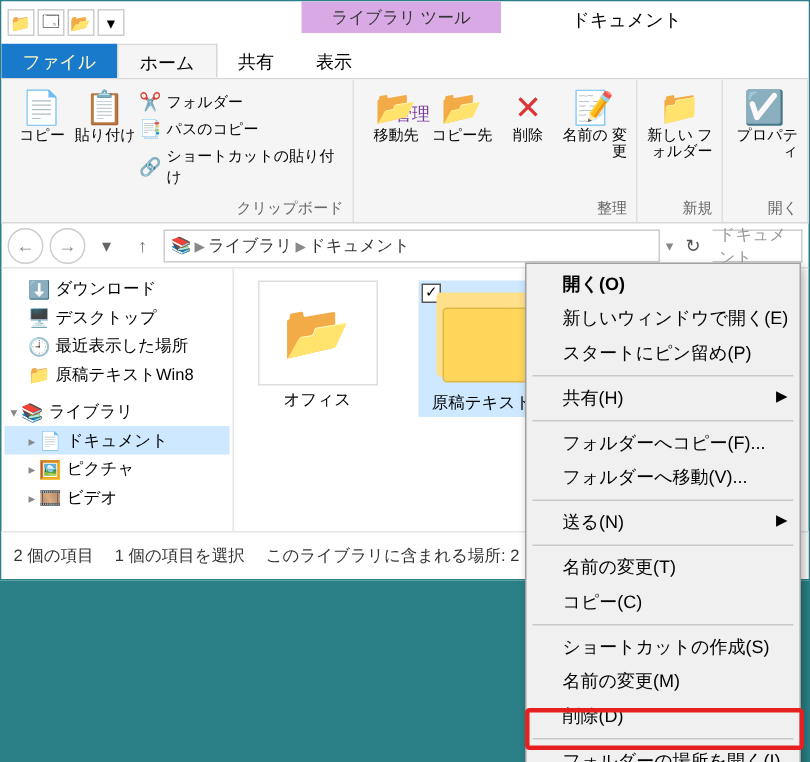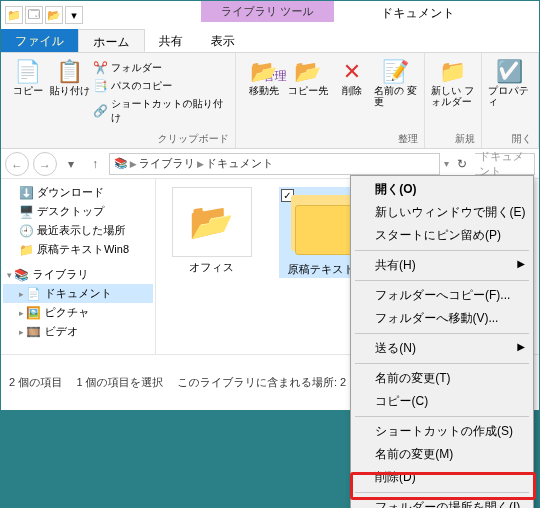--- a/index.html
+++ b/index.html
@@ -14,21 +14,21 @@
   .tab { padding: 4px 14px; font-size: 12px; cursor: pointer; }
   .tab.file { background: #1979ca; color: #fef9c3; }
   .tab.active { border: 1px solid #d8d8d8; border-bottom: 1px solid #f5f5f5; background: #f5f5f5; }
   .tab.tool { color: #7a3a9c; margin-top: 35px; }
   .ribbon { background: #f5f5f5; display: flex; border-bottom: 1px solid #d8d8d8; height: 96px; }
   .rgroup { border-right: 1px solid #e0e0e0; padding: 4px 6px 2px 6px; display: flex; flex-direction: column; }
   .rgroup .gbody { display: flex; flex: 1; }
   .rgroup .glabel { text-align: right; font-size: 10px; color: #666; padding-top: 2px; }
   .bigbtn { display: flex; flex-direction: column; align-items: center; width: 44px; padding-top: 4px; gap: 2px; cursor: pointer; }
   .bigbtn .ico { font-size: 22px; line-height: 22px; }
-  .bigbtn .lbl { font-size: 10px; text-align: left; line-height: 11px; }
+  .bigbtn .lbl { font-size: 10px; text-align: right; line-height: 11px; }
   .smallrow { display: flex; flex-direction: column; gap: 4px; padding: 4px 2px; }
   .smallbtn { display: flex; align-items: center; gap: 3px; cursor: pointer; font-size: 10px; }
   .smallbtn .ico { font-size: 12px; }
   .nav { display: flex; align-items: center; height: 30px; border-bottom: 1px solid #e5e5e5; padding: 0 4px; gap: 4px; }
   .navarrow { width: 24px; height: 24px; border: 1px solid #ccc; border-radius: 12px; display: flex; align-items: center; justify-content: center; color: #888; font-size: 12px; cursor: pointer; }
   .navup { width: 20px; text-align: center; color: #666; cursor: pointer; }
   .breadcrumb { flex: 1; border: 1px solid #ccc; height: 22px; display: flex; align-items: center; padding: 0 4px; font-size: 11px; gap: 2px; }
   .breadcrumb span { color: #333; }
   .breadcrumb .sep { color: #888; font-size: 9px; }
   .search { width: 60px; border: 1px solid #ccc; border-left: none; height: 22px; font-size: 11px; color: #999; padding: 0 4px; display: flex; align-items: center; }
@@ -40,21 +40,21 @@
   .tnode.selected { background: #cde8ff; }
   .content { flex: 1; display: flex; padding: 8px; gap: 20px; align-items: flex-start; }
   .item { display: flex; flex-direction: column; align-items: center; width: 95px; cursor: pointer; }
   .item .thumb { width: 80px; height: 70px; border: 1px solid #ddd; display: flex; align-items: center; justify-content: center; font-size: 36px; background: #fff; }
   .folder-thumb { position: relative; width: 80px; height: 70px; }
   .folder-back { position: absolute; left: 4px; top: 6px; width: 68px; height: 56px; background: #ffe08a; border-radius: 3px; }
   .folder-front { position: absolute; left: 8px; top: 16px; width: 68px; height: 50px; background: #ffd65a; border-radius: 3px; border: 1px solid #e0b846; }
   .item .txt { font-size: 11px; text-align: center; margin-top: 4px; max-width: 95px; line-height: 13px; }
   .item.selected { background: #cde8ff; padding: 2px; position: relative; }
   .item.selected .chk { position: absolute; top: 2px; left: 2px; width: 13px; height: 13px; background: #fff; border: 1px solid #555; font-size: 10px; line-height: 11px; text-align: center; }
-  .status { border-top: 1px solid #e5e5e5; background: #fff; font-size: 11px; padding: 20px 8px; display: flex; gap: 14px; color: #333; }
+  .status { border-top: 1px solid #e5e5e5; background: #fff; font-size: 11px; padding: 8px 8px; display: flex; gap: 14px; color: #333; }
   .ctxmenu { position: absolute; top: 175px; left: 350px; width: 184px; background: #f0f0f0; border: 1px solid #a0a0a0; box-shadow: 2px 3px 6px rgba(0,0,0,.3); padding: 2px; }
   .mitem { padding: 3px 18px 3px 22px; font-size: 12px; cursor: pointer; position: relative; white-space: nowrap; }
   .mitem .arrow { position: absolute; right: 6px; top: 4px; font-size: 10px; }
   .msep { height: 1px; background: #c8c8c8; margin: 3px 2px; }
   .highlight-box { position: absolute; border: 3px solid #e62020; border-radius: 3px; pointer-events: none; }
 </style>
 </head>
 <body>
 
 <div class="window">

